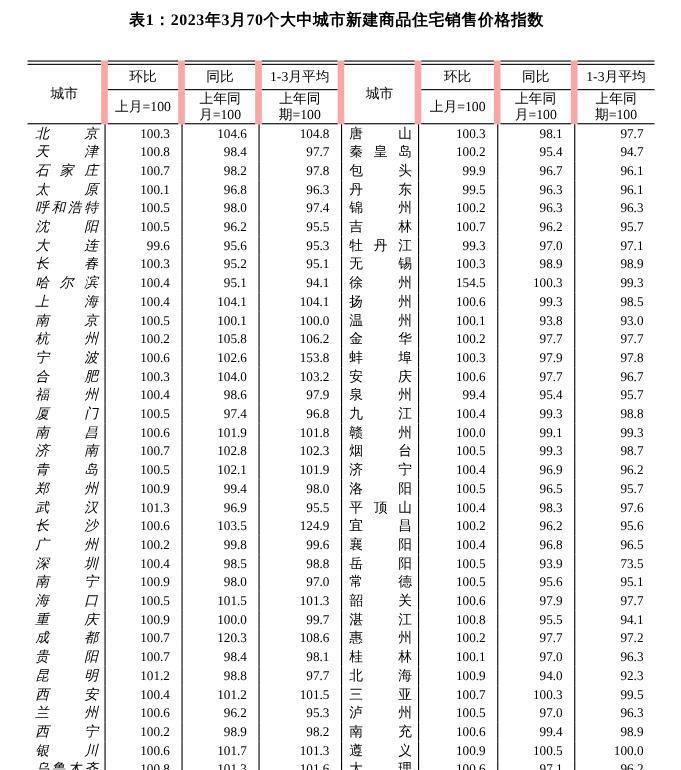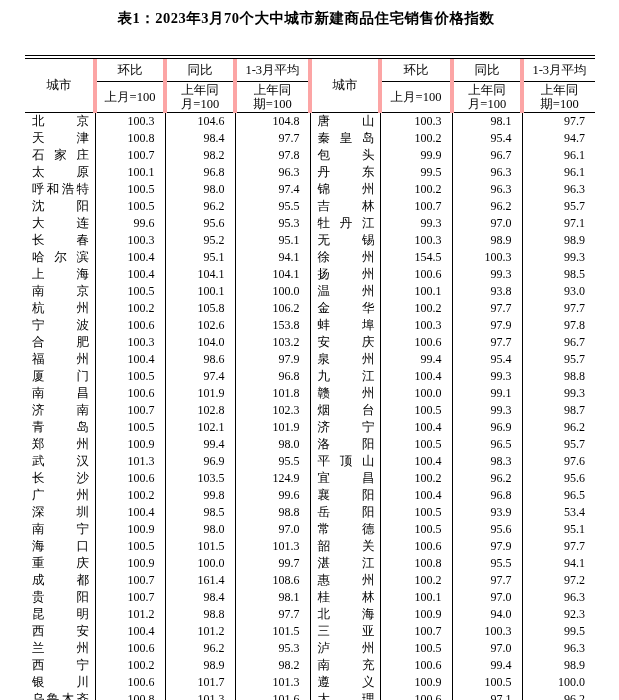--- a/index.html
+++ b/index.html
@@ -26,37 +26,37 @@
     margin: 27px 0 0 25px;
     border-top: 4px double #000;
     border-bottom: 2px solid #000;
   }
 
   thead th {
     font-weight: normal;
     font-size: 12.5px;
     text-align: center;
     vertical-align: middle;
-    border-left: 4px solid #fca5a5;
+    border-left: 6px solid #fca5a5;
     padding: 0;
   }
   thead th.first { border-left: none; }
   thead tr.r1 th { height: 22px; }
   thead tr.r1 th.sub { border-bottom: 1px solid #000; }
   thead tr.r2 th { height: 30px; border-bottom: 1px solid #000; white-space: pre-line; line-height: 1.15; }
   thead th.cityspan { border-bottom: 1px solid #000; margin-top: 20px; }
 
   tbody td {
     height: 16.2px;
     font-size: 12.5px;
     vertical-align: middle;
     border-left: 1px solid #000;
     padding: 0;
   }
-  tbody td:first-child { border-left: none; }
+  tbody td:first-child { border-left: none; font-style: italic; }
   tbody td.num {
     text-align: right;
     padding-right: 10px;
     font-size: 12px;
   }
   tbody td.city { padding-left: 7px; }
   .cname {
     display: inline-block;
     width: 57px;
     text-align: justify;
@@ -337,21 +337,21 @@
           <td class="num">96.5</td>
         </tr>
         <tr>
           <td class="city"><span class="cname">深圳</span></td>
           <td class="num">100.4</td>
           <td class="num">98.5</td>
           <td class="num">98.8</td>
           <td class="city"><span class="cname">岳阳</span></td>
           <td class="num">100.5</td>
           <td class="num">93.9</td>
-          <td class="num">53.4</td>
+          <td class="num">73.5</td>
         </tr>
         <tr>
           <td class="city"><span class="cname">南宁</span></td>
           <td class="num">100.9</td>
           <td class="num">98.0</td>
           <td class="num">97.0</td>
           <td class="city"><span class="cname">常德</span></td>
           <td class="num">100.5</td>
           <td class="num">95.6</td>
           <td class="num">95.1</td>
@@ -372,21 +372,21 @@
           <td class="num">100.0</td>
           <td class="num">99.7</td>
           <td class="city"><span class="cname">湛江</span></td>
           <td class="num">100.8</td>
           <td class="num">95.5</td>
           <td class="num">94.1</td>
         </tr>
         <tr>
           <td class="city"><span class="cname">成都</span></td>
           <td class="num">100.7</td>
-          <td class="num">161.4</td>
+          <td class="num">120.3</td>
           <td class="num">108.6</td>
           <td class="city"><span class="cname">惠州</span></td>
           <td class="num">100.2</td>
           <td class="num">97.7</td>
           <td class="num">97.2</td>
         </tr>
         <tr>
           <td class="city"><span class="cname">贵阳</span></td>
           <td class="num">100.7</td>
           <td class="num">98.4</td>

